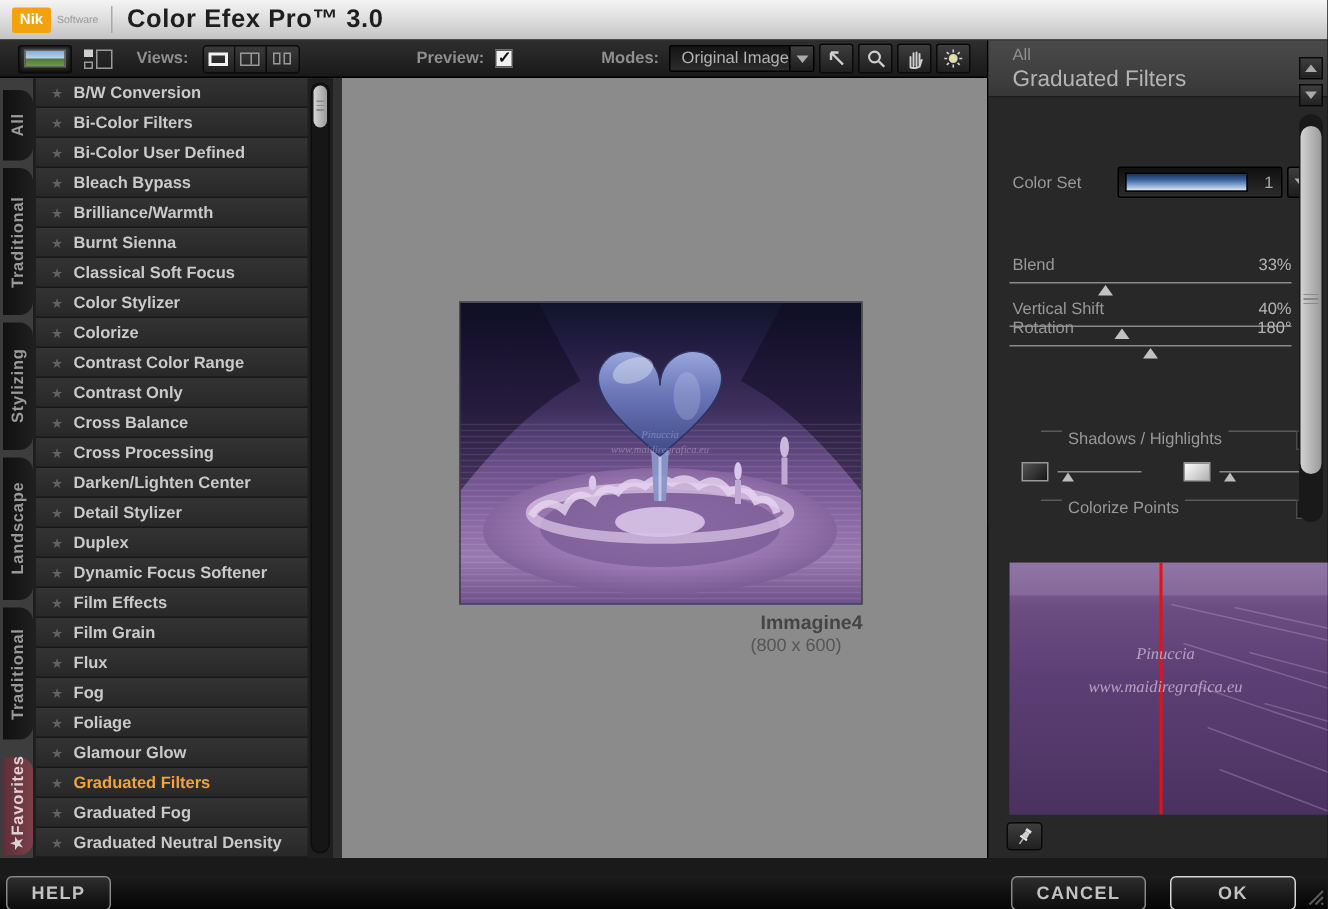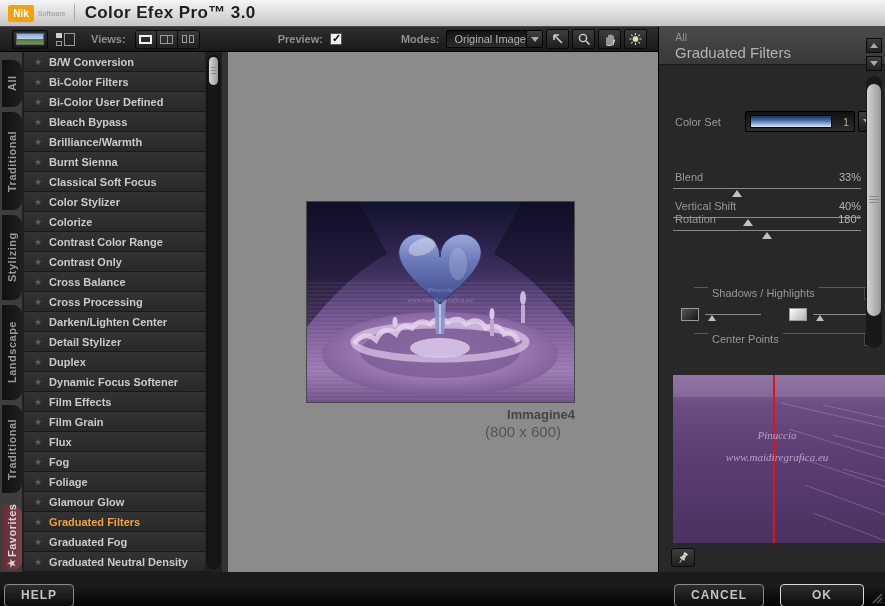--- a/index.html
+++ b/index.html
@@ -81,21 +81,21 @@
   .list-thumb::after, .panel-thumb::after { content:""; position:absolute; left:2px; right:2px; top:50%; height:7px;
     margin-top:-4px; background:repeating-linear-gradient(180deg,#8a8a8a 0 1px,transparent 1px 3px); }
 
   
   .preview-area { position:absolute; left:222px; right:0; top:0; bottom:0; background:#8b8b8b; border-left:6px solid #323232; }
   .preview-image { position:absolute; left:78px; top:149px; width:269px; height:202px;
     border:1px solid #4a4a4a; background:#2a2250; }
   .preview-image svg { display:block; }
   .img-caption { position:absolute; left:78px; top:355px; width:269px; text-align:right; }
   .cap-name { font-size:13px; font-weight:bold; color:#454545; }
-  .cap-size { font-size:15px; color:#555; margin-top:1px; padding-right:14px; }
+  .cap-size { font-size:12px; color:#555; margin-top:1px; padding-right:14px; }
 
   
   .right-panel { position:absolute; right:0; top:27px; bottom:34px; width:227px; background:#282828; border-left:1px solid #000; }
   .panel-header { position:absolute; top:0; left:0; right:0; height:38px;
     background:linear-gradient(180deg,#4a4a4a,#383838); border-bottom:1px solid #1a1a1a; padding:4px 0 0 16px; }
   .ph-cat { font-size:11px; color:#8f8f8f; }
   .ph-title { font-size:15px; color:#b4b4b4; margin-top:1px; }
   .panel-controls { position:absolute; top:38px; left:0; right:0; height:285px; background:#282828; }
 
   .cs-label { position:absolute; left:16px; top:51px; font-size:11px; color:#989898; }
@@ -510,21 +510,21 @@
       <span class="mini-line">
           <i class="mini-handle"></i>
         </span>
       <span class="mini-swatch sw-highlight"></span>
       <span class="mini-line">
           <i class="mini-handle"></i>
         </span>
     </div>
     <div class="sect-row" style="top:268px;">
       <span class="hline hl-left"></span>
-      <span class="sect-label">Center Points</span>
+      <span class="sect-label">Colorize Points</span>
       <span class="hline hl-fill"></span>
       <span class="expander">
           <i></i>
         </span>
     </div>
   </div>
 
   <div class="panel-scrollbar">
     <div class="ps-btn ps-up">
         <i class="arr-up-s"></i>

